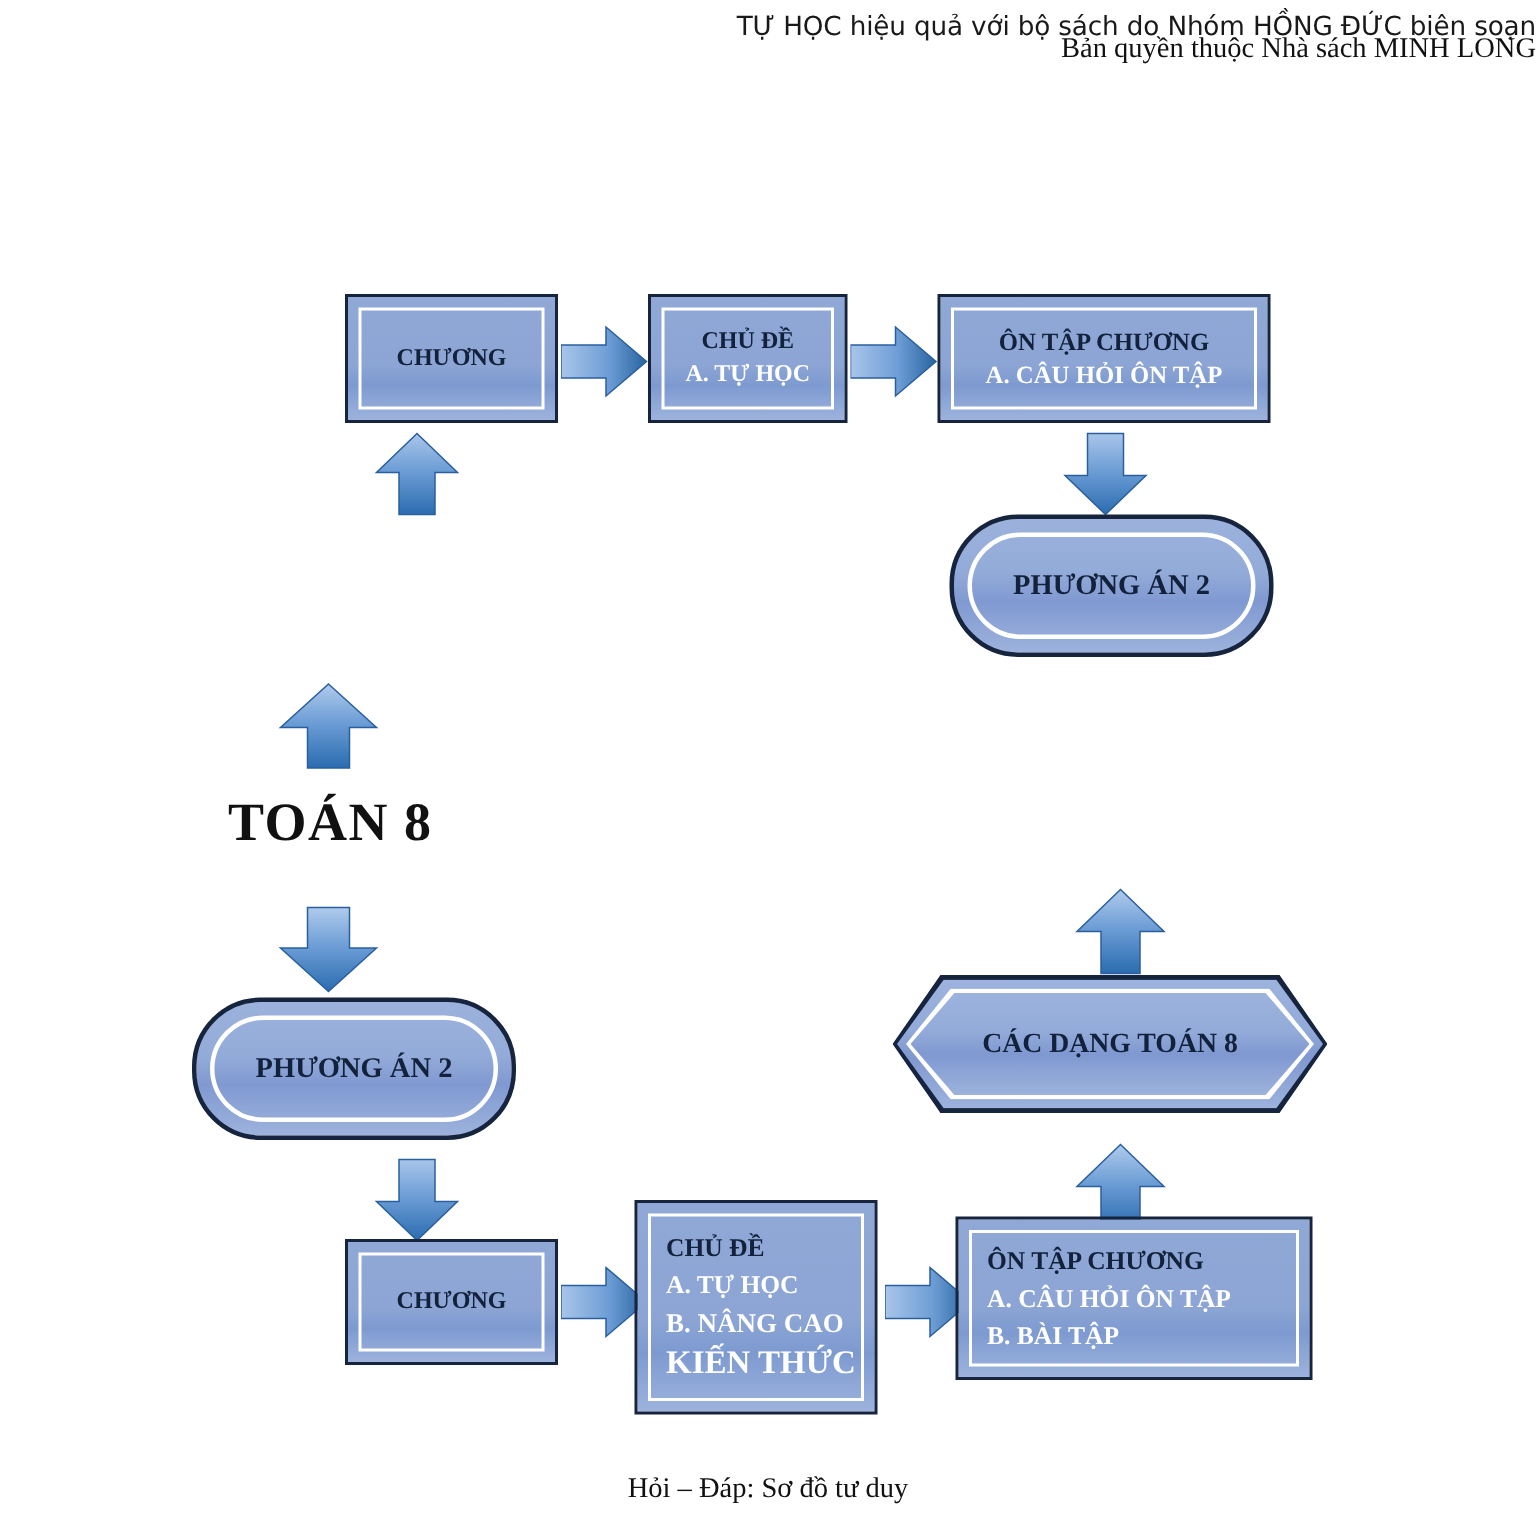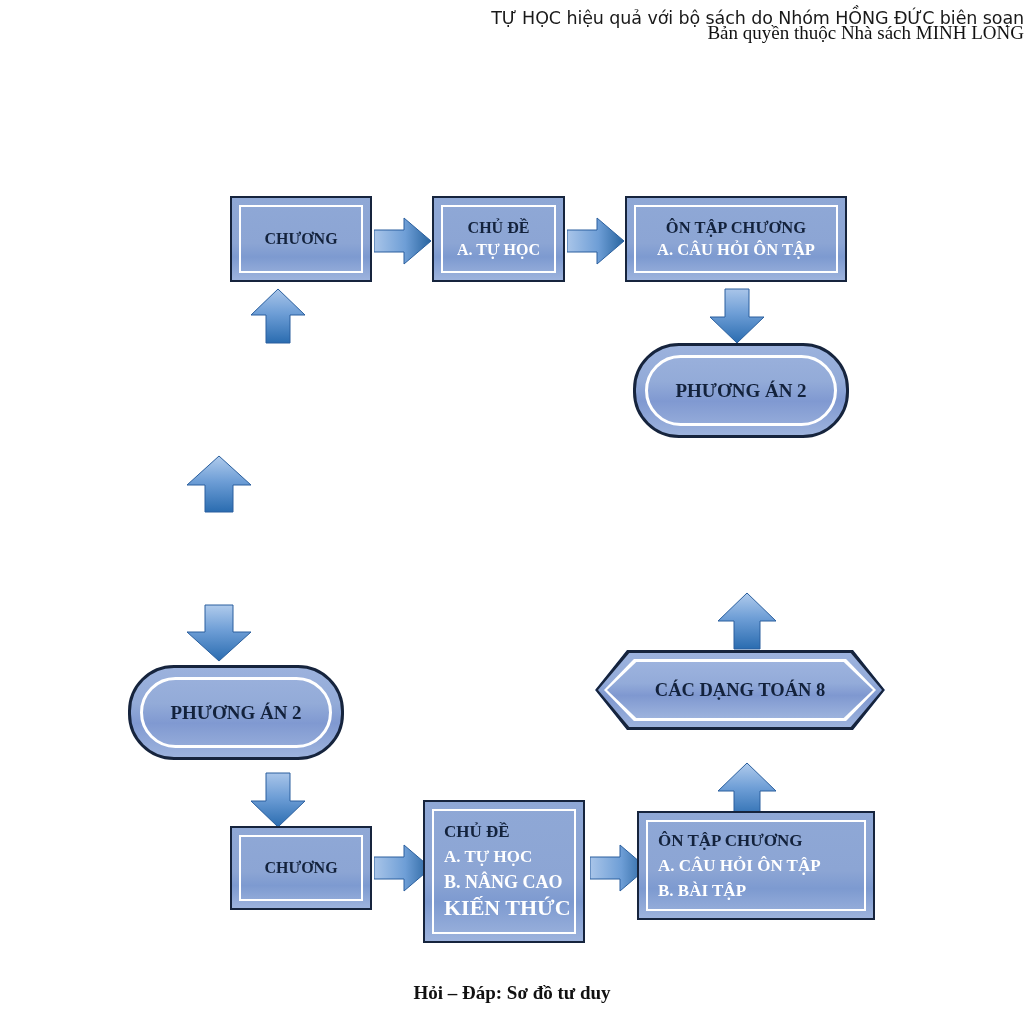--- a/index.html
+++ b/index.html
@@ -12,21 +12,21 @@
   }
   .stage{position:relative;width:1024px;height:1024px;}
 
   
   .hdr{position:absolute;left:0;right:0;text-align:right;}
   .hdr-l1{top:8px;font-family:"DejaVu Sans","Liberation Sans",sans-serif;font-size:17.5px;color:#191919;letter-spacing:-0.1px;}
   .hdr-l2{top:22px;font-family:"Liberation Serif",serif;font-size:19px;font-weight:normal;color:#111111;}
 
   
   .footer{position:absolute;left:0;right:0;top:982px;text-align:center;
-    font-family:"Liberation Serif",serif;font-size:19px;font-weight:bold;color:#111;}
+    font-family:"Liberation Serif",serif;font-size:19px;font-weight:normal;color:#111;}
 
   
   .node{position:absolute;box-sizing:border-box;}
 
   
   .rect{
     border:2.5px solid #16243d;
     background:linear-gradient(180deg,#8fa8d6 0%,#8ca5d4 55%,#7d9ad0 72%,#9db3dd 100%);
     display:flex;align-items:center;justify-content:center;
   }
@@ -197,20 +197,21 @@
         <linearGradient id="gu2" x1="0" y1="0" x2="0" y2="1">
           <stop offset="0%" stop-color="#b0cbec"></stop>
             <stop offset="45%" stop-color="#6e9ed6"></stop>
           <stop offset="100%" stop-color="#2a6cb0"></stop>
         </linearGradient>
       </defs>
       <polygon points="34,1 66,30 48,30 48,57 20,57 20,30 2,30" fill="url(#gu2)" stroke="#2a5f9e" stroke-width="1"></polygon>
     </svg>
   </div>
 
+  <div class="centertext" style="left:152px;top:527px;font-size:36px;letter-spacing:1px;">TOÁN 8</div>
 
   <div class="arrow" style="left:185px;top:604px;width:68px;height:58px;">
     <svg viewBox="0 0 68 58" preserveAspectRatio="none">
       <defs>
         <linearGradient id="gd2" x1="0" y1="0" x2="0" y2="1">
           <stop offset="0%" stop-color="#b0cbec"></stop>
             <stop offset="45%" stop-color="#6e9ed6"></stop>
           <stop offset="100%" stop-color="#2a6cb0"></stop>
         </linearGradient>
       </defs>
@@ -225,21 +226,21 @@
         <linearGradient id="gu3" x1="0" y1="0" x2="0" y2="1">
           <stop offset="0%" stop-color="#b0cbec"></stop>
             <stop offset="45%" stop-color="#6e9ed6"></stop>
           <stop offset="100%" stop-color="#2a6cb0"></stop>
         </linearGradient>
       </defs>
       <polygon points="31,1 60,29 44,29 44,57 18,57 18,29 2,29" fill="url(#gu3)" stroke="#2a5f9e" stroke-width="1"></polygon>
     </svg>
   </div>
 
-  <div class="octwrap" style="left:595px;top:650px;width:290px;height:80px;">
+  <div class="octwrap" style="left:595px;top:650px;width:290px;height:92px;">
     <div class="backrect"></div>
     <div class="oct">
       <div class="octborder"></div>
       <div class="octfill"></div>
       <div class="octwhite"></div>
       <div class="octwhite2"></div>
       <div class="octtext">
         <span class="lbl dark" style="font-size:18.5px;">CÁC DẠNG TOÁN 8</span>
       </div>
     </div>

